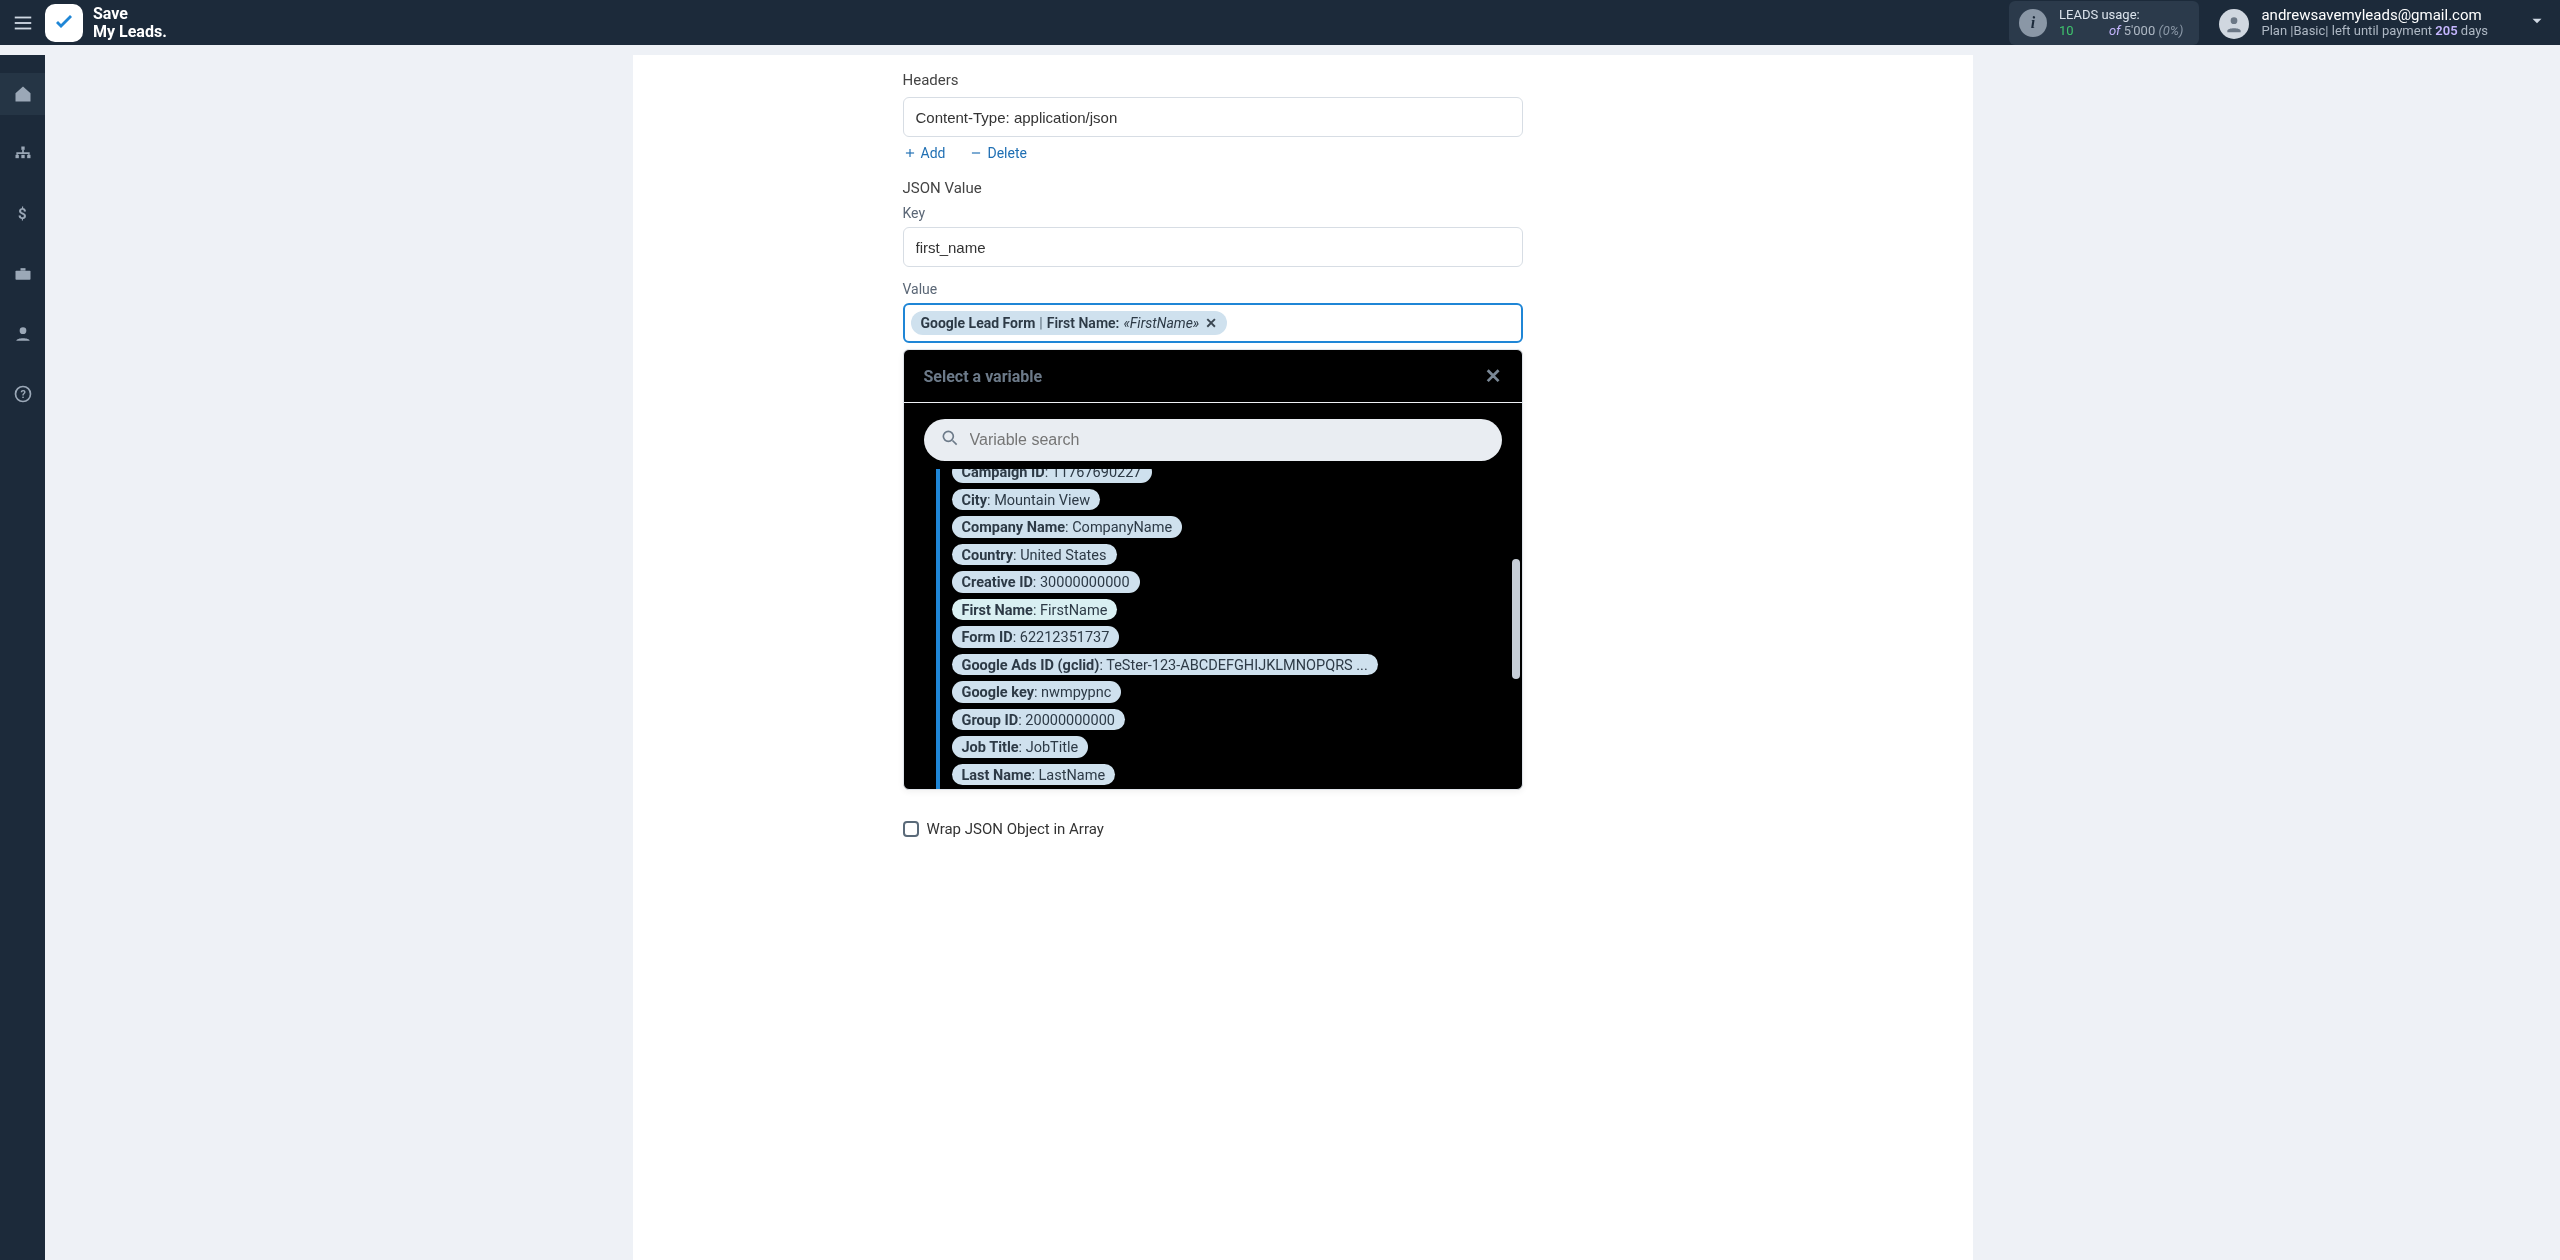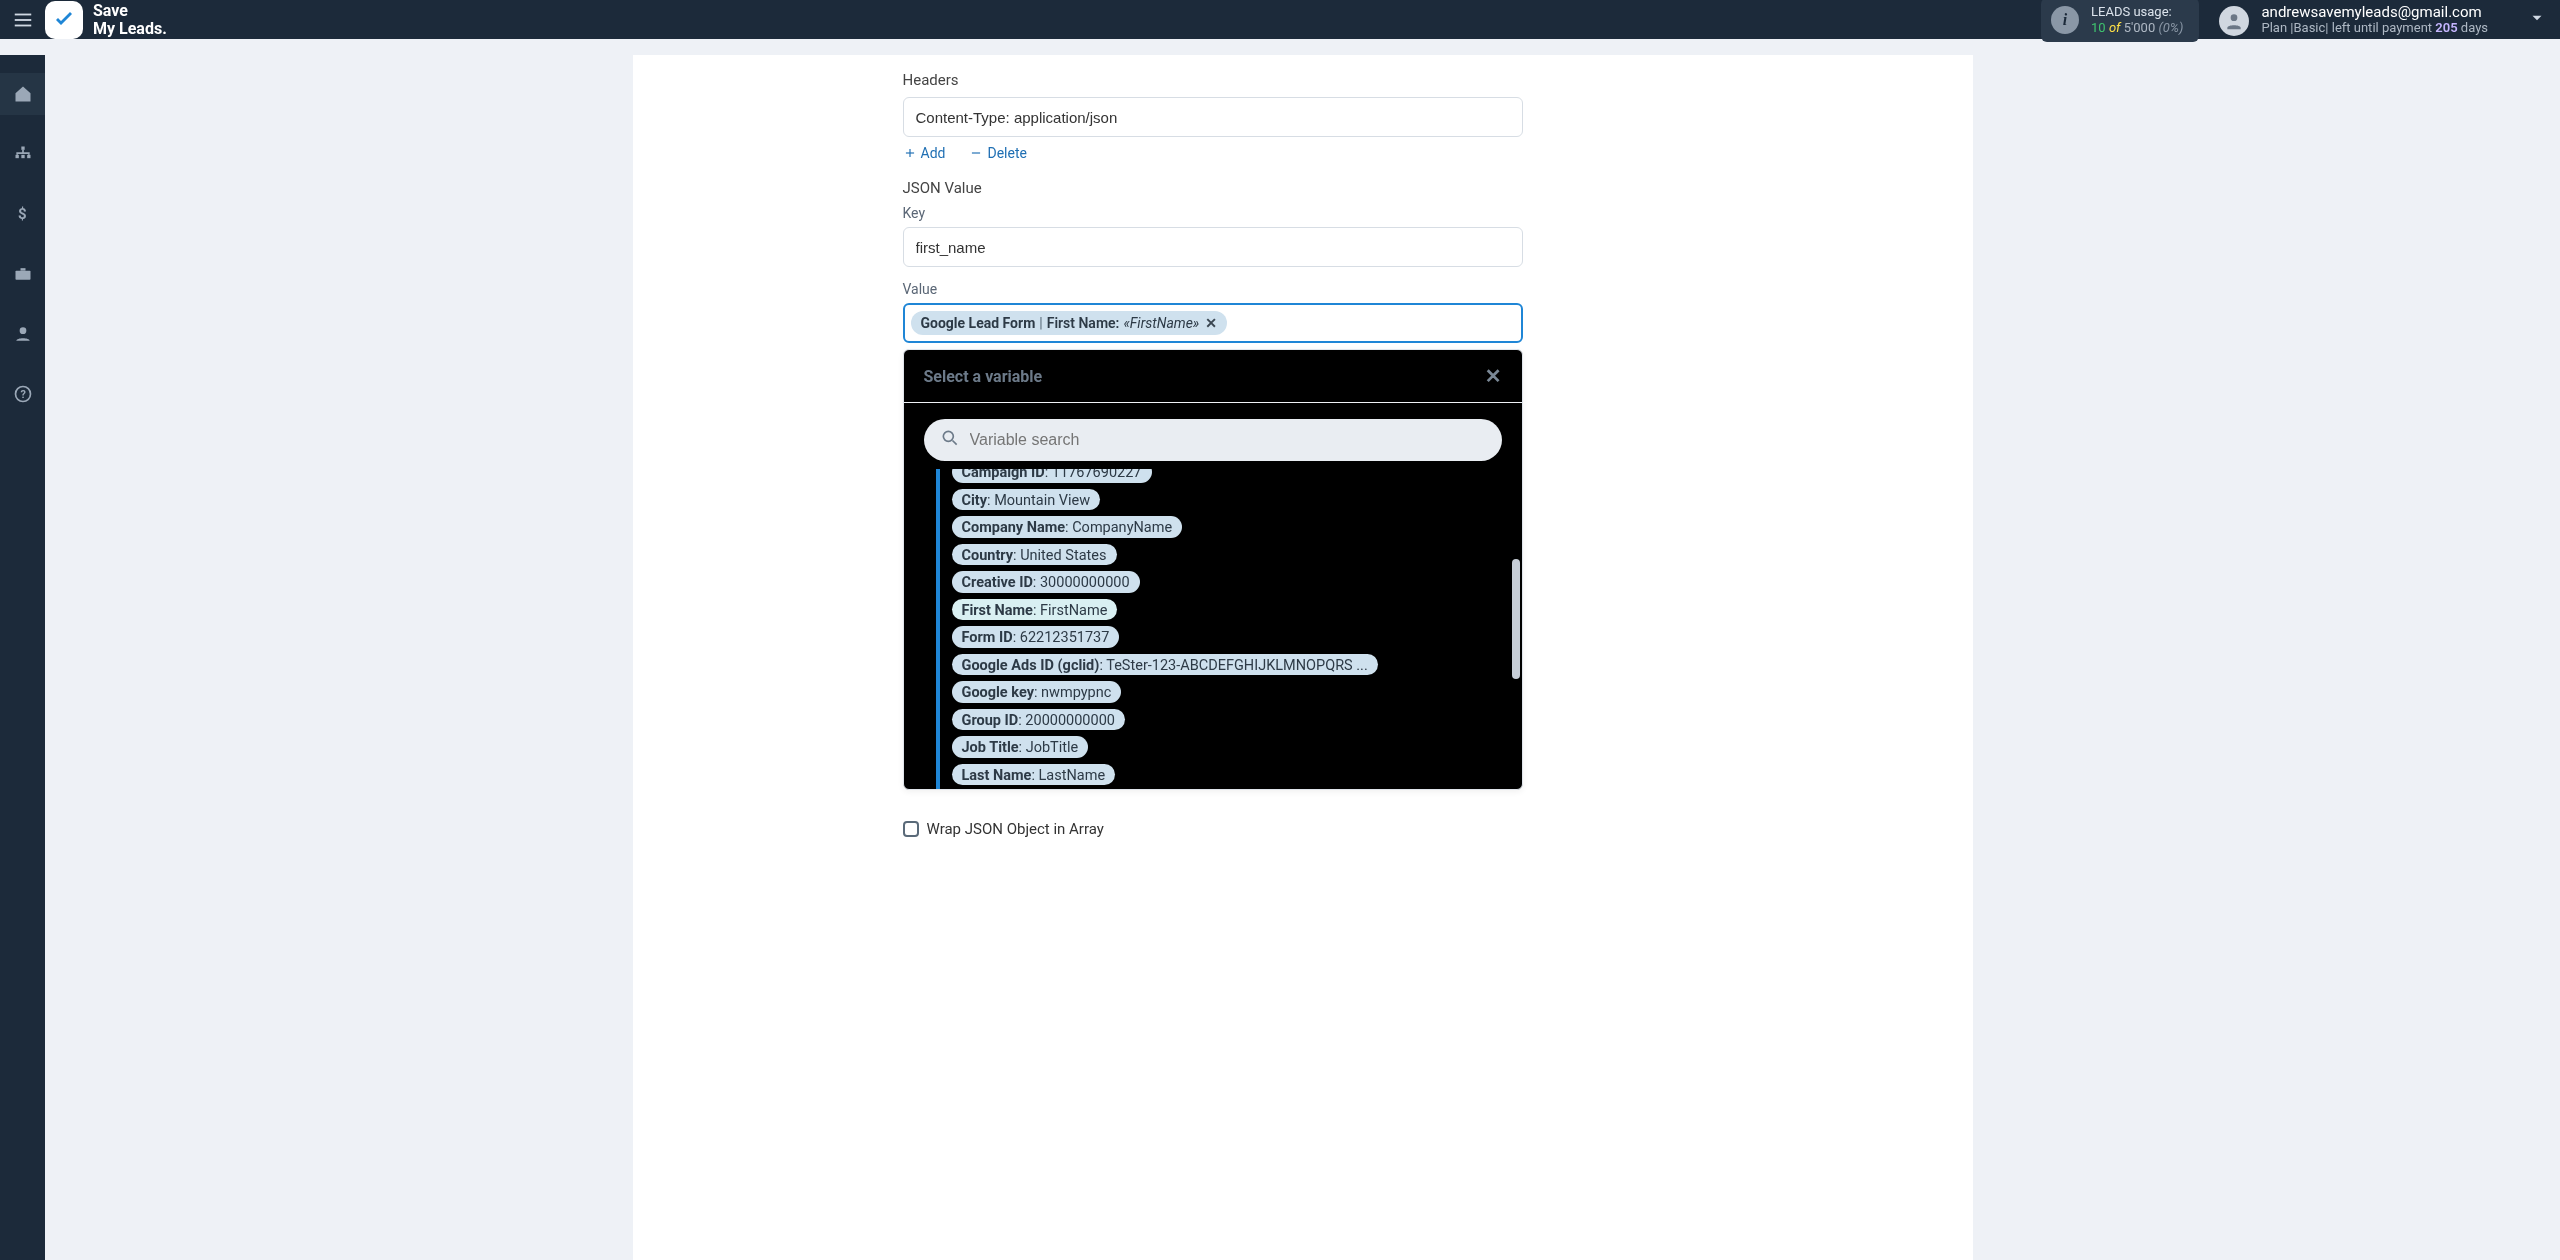--- a/index.html
+++ b/index.html
@@ -1,32 +1,32 @@
 <!DOCTYPE html>
 <html><head>
 <meta charset="utf-8">
 <style>
   * { box-sizing: border-box; margin: 0; padding: 0; }
   html, body { width: 100%; height: 100%; font-family: -apple-system, BlinkMacSystemFont, "Segoe UI", Roboto, Arial, sans-serif; background: #eef1f6; overflow: hidden; }
 
   
-  .header { position: fixed; top:0; left:0; right:0; height: 39px; background: #1c2a3a; display:flex; align-items:center; color:#dfe6ee; z-index:100; }
+  .header { position: fixed; top:0; left:0; right:0; height: 45px; background: #1c2a3a; display:flex; align-items:center; color:#dfe6ee; z-index:100; }
   .burger { width:45px; display:flex; align-items:center; justify-content:center; cursor:pointer; }
   .burger svg { width:22px; height:22px; stroke:#cfd8e3; }
   .logo-box { background:#fff; border-radius:10px; width:38px; height:38px; display:flex; align-items:center; justify-content:center; margin-right:10px; }
   .logo-box svg { width:24px; height:24px; }
   .brand { font-weight:700; font-size:16px; line-height:18px; color:#fff; }
   .brand .brand-line2 { display:block; }
   .header-spacer { flex:1; }
   .usage-box { background:#2b3a4b; border-radius:6px; padding:6px 16px 6px 10px; display:flex; align-items:center; gap:12px; margin-right:20px; }
   .usage-info-icon { width:28px; height:28px; border-radius:50%; background:#8a97a6; display:flex; align-items:center; justify-content:center; color:#1c2a3a; font-weight:800; font-family:Georgia,serif; font-style:italic; }
   .usage-texts { line-height:16px; font-size:13px; }
   .usage-label { color:#dbe3ec; }
   .usage-numbers .n1 { color:#3fc46e; }
-  .usage-numbers .of { color:#fde047; font-style:italic; }
+  .usage-numbers .of { color:#c4b5fd; font-style:italic;margin-left:32px; }
   .usage-numbers .n2 { color:#aeb8c4; }
   .usage-numbers .pct { color:#8a97a6; font-style:italic; }
   .account-box { display:flex; align-items:flex-end; gap:12px; margin-right:40px; }
   .avatar { width:30px; height:30px; border-radius:50%; background:#d0d7e0; display:flex; align-items:center; justify-content:center; }
   .avatar svg { width:20px; height:20px; fill:#6b7786; }
   .acc-texts { line-height:16px; font-size:13px; }
   .acc-email { color:#fff; font-size:15px; }
   .acc-plan { color:#aeb8c4; }
   .acc-plan .days { color:#c4b5fd; font-weight:600; }
   .caret-down { margin-right:14px; cursor:pointer; }

